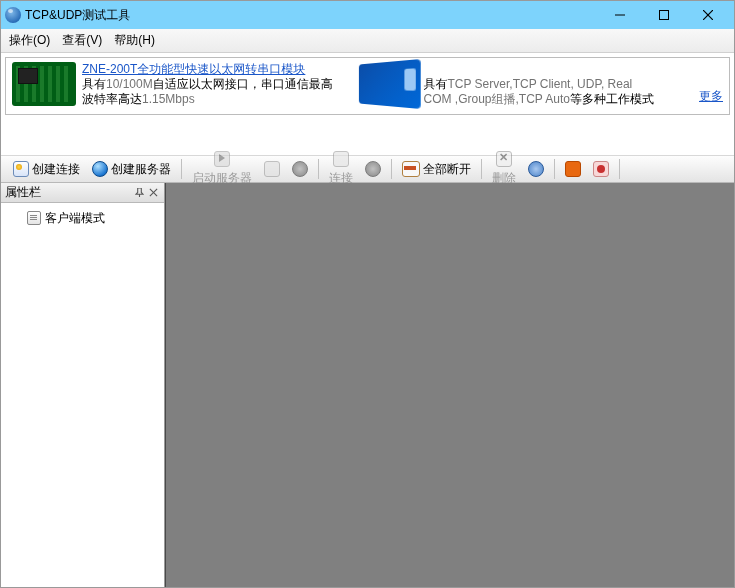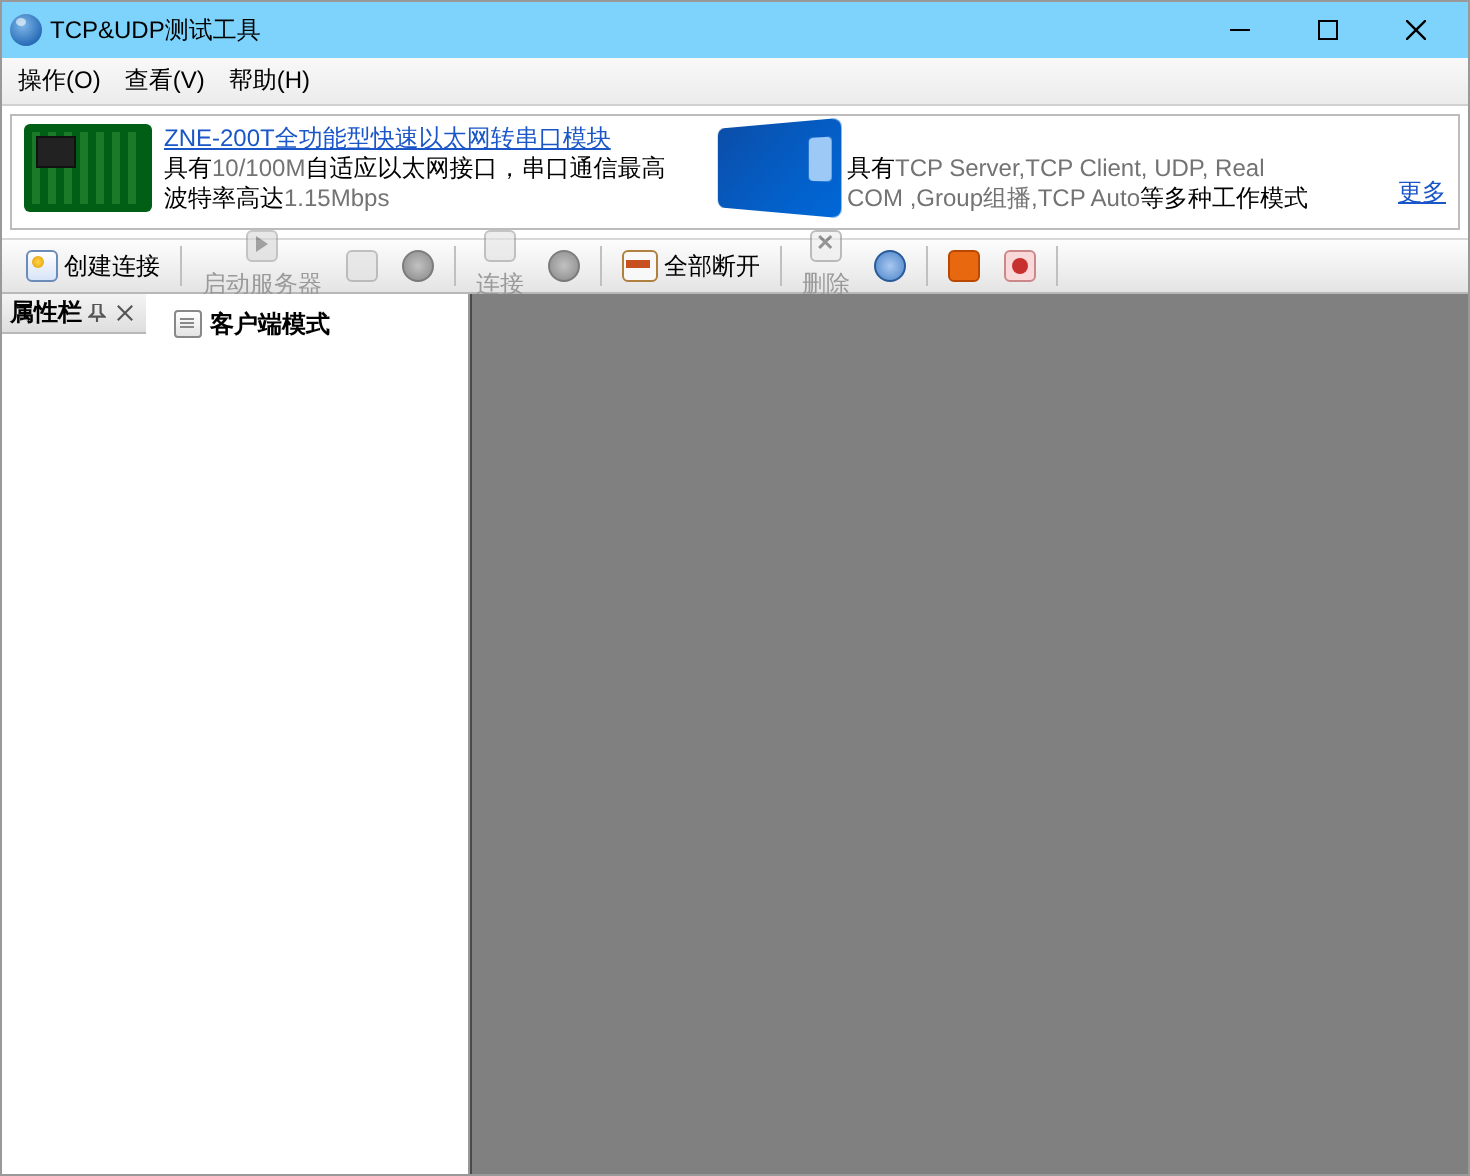--- a/index.html
+++ b/index.html
@@ -27,21 +27,21 @@
   .promo-img.board::before{content:"";position:absolute;inset:4px;background:repeating-linear-gradient(90deg,#1a7a2a 0 4px,#005e15 4px 8px);}
   .promo-img.board::after{content:"";position:absolute;left:6px;top:6px;width:18px;height:14px;background:#222;border:1px solid #111;}
   .promo-img.device { background:linear-gradient(135deg,#0b4da8,#0068d8); border-radius:4px; transform:perspective(80px) rotateY(-18deg); position:relative;}
   .promo-img.device::after{content:"";position:absolute;right:4px;top:8px;width:10px;height:20px;background:#9cc9f5;border-radius:2px;}
   .promo-text { font-size: 12px; line-height: 15px; }
   .promo-text a { color: #1a56c8; text-decoration: underline; }
   .promo-text .red { color: #737373; }
   .more { color: #1a56c8; text-decoration: underline; align-self: center; white-space: nowrap; padding-left:4px;margin-top:20px; }
 
   
-  .toolbar { height: 28px; background: linear-gradient(#fdfdfd,#e4e4e4); border-top:1px solid #d8d8d8; border-bottom: 1px solid #b8b8b8; display: flex; align-items: center; padding: 0 4px 0 8px; gap: 4px; }
+  .toolbar { height: 28px; background: linear-gradient(#fdfdfd,#e4e4e4); border-top:1px solid #d8d8d8; border-bottom: 1px solid #b8b8b8; display: flex; align-items: center; padding: 0 4px 0 8px; gap: 4px; margin-top: 36px; }
   .toolbar .divider { width: 1px; height: 20px; background: #c0c0c0; margin: 0 2px; }
   .tool-btn { display: flex; align-items: center; gap: 3px; padding: 2px 4px; cursor: default; border-radius:2px; }
   .tool-btn .tico { width: 16px; height: 16px; display: inline-block; border-radius: 3px; position:relative; }
   .tool-btn.disabled { color: #9a9a9a; flex-direction: column; }
   .tool-btn.disabled .tico { filter: grayscale(1) opacity(.6); }
   .tico.doc{background:linear-gradient(#fff,#d8e4f8);border:1px solid #6b8bb8;}
   .tico.doc::after{content:"";position:absolute;left:2px;top:2px;width:6px;height:6px;border-radius:50%;background:radial-gradient(circle,#ffd54a,#e29a00);}
   .tico.globe{border-radius:50%;background:radial-gradient(circle at 35% 30%,#aee0ff,#1e78d2 70%,#0b4a8c);border:1px solid #0b4a8c;}
   .tico.play{background:#c8d8f0;border:1px solid #8aa4c8;}
   .tico.play::after{content:"";position:absolute;left:4px;top:2px;border-left:6px solid #3a6aa8;border-top:4px solid transparent;border-bottom:4px solid transparent;}
@@ -54,26 +54,26 @@
   .tico.delx::after{content:"✕";position:absolute;left:2px;top:-1px;color:#c03030;font-size:11px;font-weight:bold;}
   .tico.gear{border-radius:50%;background:radial-gradient(circle,#a8c8f0,#4a82c8);border:1px solid #2a5a9a;}
   .tico.orange{background:#e86810;border:1px solid #b84800;}
   .tico.bug{background:#f8d8d8;border:1px solid #c88;}
   .tico.bug::after{content:"";position:absolute;left:3px;top:3px;width:8px;height:8px;border-radius:50%;background:#c83030;}
 
   
   .main { flex: 1; display: flex; min-height: 0; }
 
   
-  .sidebar { width: 234px; background: #fff; border-right: 1px solid #9a9a9a; display: flex; flex-direction: row; font-weight: bold; }
+  .sidebar { width: 164px; background: #fff; border-right: 1px solid #9a9a9a; display: flex; flex-direction: column; }
   .panel-header { height: 20px; background: linear-gradient(#f4f4f4,#dedede); border-bottom: 1px solid #b8b8b8; display: flex; align-items: center; padding: 0 4px; font-size: 12px; }
   .panel-header .title { flex: 1; }
   .panel-header .pctl { width: 14px; height: 14px; display:flex; align-items:center; justify-content:center; cursor: default; color:#555; }
   .panel-header .pctl svg{width:9px;height:9px;stroke:#555;fill:none;stroke-width:1.2;}
-  .tree { padding: 4px 0; }
+  .tree { padding: 4px 12px; }
   .tree-item { display: flex; align-items: center; gap: 4px; padding: 2px 4px 2px 14px; line-height: 18px; }
   .tree-item .ticon { width:14px;height:14px;display:inline-block;border:1px solid #888;background:linear-gradient(#fff,#e4e4e4);border-radius:2px;position:relative;}
   .tree-item .ticon::after{content:"";position:absolute;left:2px;top:3px;width:7px;height:1px;background:#888;box-shadow:0 2px #888,0 4px #888;}
 
   
   .content { flex: 1; background: #808080; border-left: 1px solid #4a4a4a; }
 </style>
 </head>
 <body>
 
@@ -121,20 +121,24 @@
       <span class="red">COM ,Group组播,TCP Auto</span><span>等多种工作模式</span>
     </div>
   </div>
   <a class="more" href="#">更多</a>
 </div>
 
 <div class="toolbar">
   <div class="tool-btn">
     <span class="tico doc"></span>
     <span>创建连接</span>
+  </div>
+  <div class="tool-btn">
+    <span class="tico globe"></span>
+    <span>创建服务器</span>
   </div>
   <div class="divider"></div>
   <div class="tool-btn disabled">
     <span class="tico play"></span>
     <span>启动服务器</span>
   </div>
   <div class="tool-btn disabled">
     <span class="tico plug"></span>
   </div>
   <div class="tool-btn disabled">

